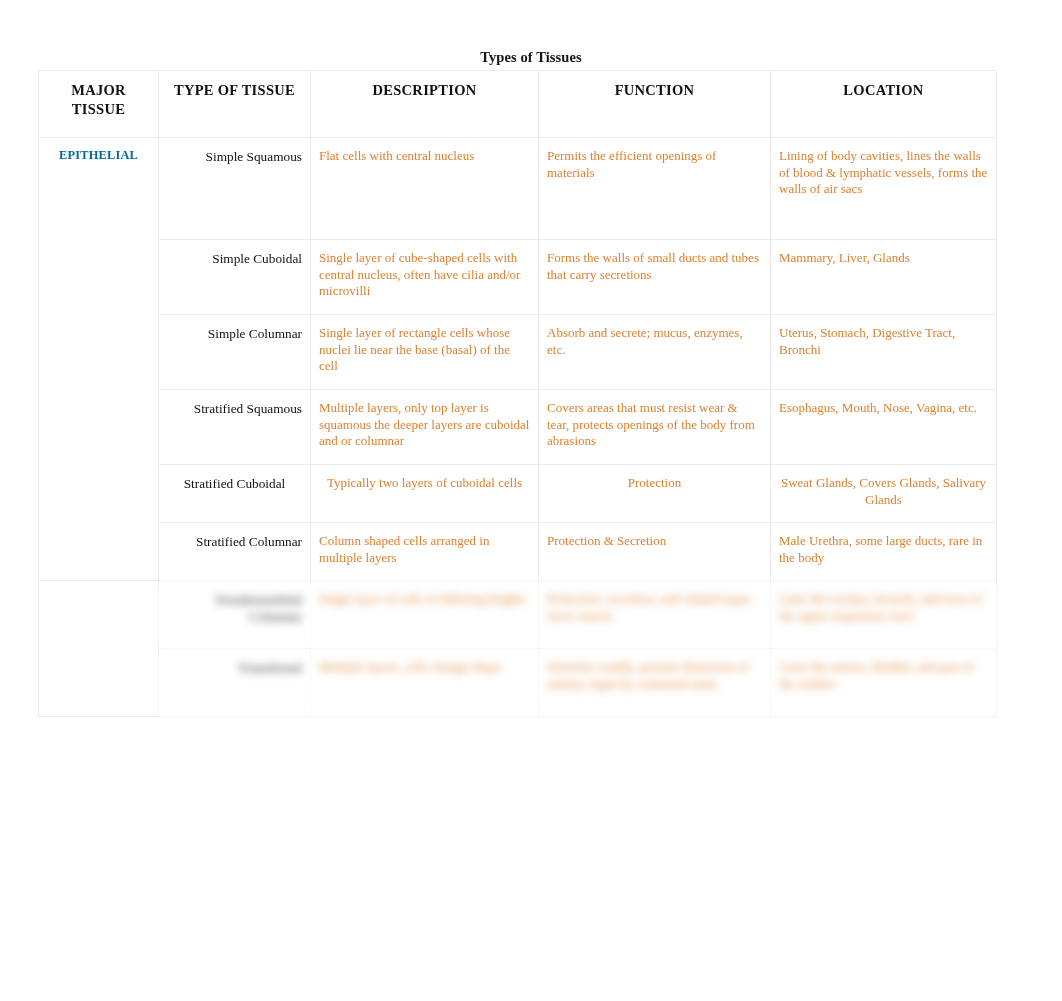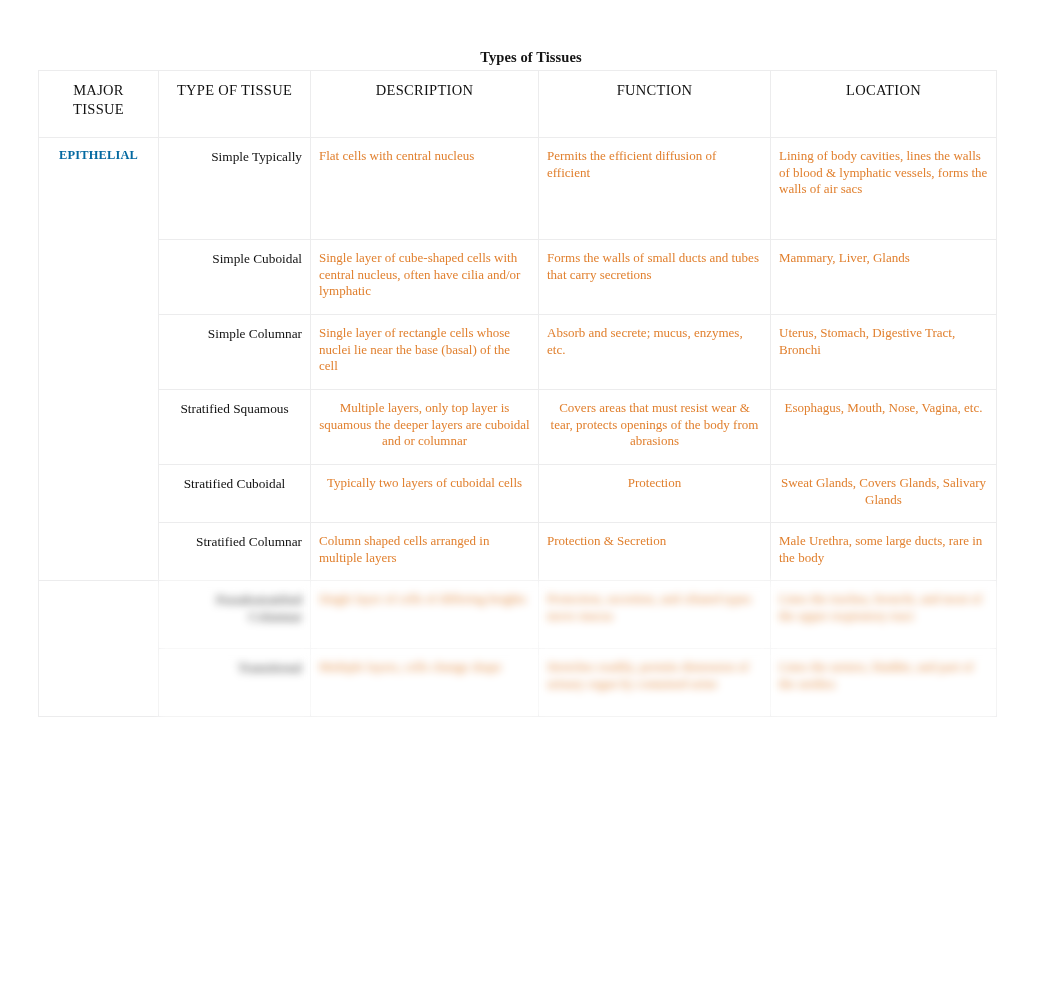--- a/index.html
+++ b/index.html
@@ -61,21 +61,21 @@
   
   col.c-major { width: 120px; }
   col.c-type  { width: 152px; }
   col.c-desc  { width: 228px; }
   col.c-func  { width: 232px; }
   col.c-loc   { width: 226px; }
 
   thead th {
     text-align: center;
     vertical-align: middle;
-    font-weight: normal;
+    font-weight: bold;
     font-size: 14.5px;
     color: #111111;
     letter-spacing: 0.3px;
     height: 67px;
     padding: 6px 6px;
     line-height: 1.28;
   }
   thead th.major-head {
     font-size: 14.5px;
   }
@@ -104,21 +104,21 @@
     line-height: 1.28;
     padding-top: 10px;
     padding-left: 10px;
     padding-right: 6px;
   }
 
   
   tr.r-squamous td    { height: 102px; }
   tr.r-cuboidal td    { height: 75px; }
   tr.r-columnar td    { height: 75px; }
-  tr.r-strat-sq td    { height: 75px; text-align: center; }
+  tr.r-strat-sq td    { height: 75px; }
   tr.r-strat-cub td   { height: 58px; text-align: center; }
   tr.r-strat-col td   { height: 58px; }
   tr.r-blur1 td       { height: 68px; }
   tr.r-blur2 td       { height: 68px; }
 
   
   tr.blurred td { }
   tr.blurred .body-cell,
   tr.blurred .type-cell {
     filter: blur(4.2px);
@@ -155,29 +155,29 @@
           <th>TYPE OF TISSUE</th>
           <th>DESCRIPTION</th>
           <th>FUNCTION</th>
           <th>LOCATION</th>
         </tr>
       </thead>
       <tbody>
 
         <tr class="r-squamous">
           <td class="major-cell" rowspan="6">EPITHELIAL</td>
-          <td class="type-cell">Simple Typically</td>
+          <td class="type-cell">Simple Squamous</td>
           <td class="body-cell">Flat cells with central nucleus</td>
-          <td class="body-cell">Permits the efficient diffusion of efficient</td>
+          <td class="body-cell">Permits the efficient openings of materials</td>
           <td class="body-cell">Lining of body cavities, lines the walls of blood &amp; lymphatic vessels, forms the walls of air sacs</td>
         </tr>
 
         <tr class="r-cuboidal">
           <td class="type-cell">Simple Cuboidal</td>
-          <td class="body-cell">Single layer of cube-shaped cells with central nucleus, often have cilia and/or lymphatic</td>
+          <td class="body-cell">Single layer of cube-shaped cells with central nucleus, often have cilia and/or microvilli</td>
           <td class="body-cell">Forms the walls of small ducts and tubes that carry secretions</td>
           <td class="body-cell">Mammary, Liver, Glands</td>
         </tr>
 
         <tr class="r-columnar">
           <td class="type-cell">Simple Columnar</td>
           <td class="body-cell">Single layer of rectangle cells whose nuclei lie near the base (basal) of the cell</td>
           <td class="body-cell">Absorb and secrete; mucus, enzymes, etc.</td>
           <td class="body-cell">Uterus, Stomach, Digestive Tract, Bronchi</td>
         </tr>

